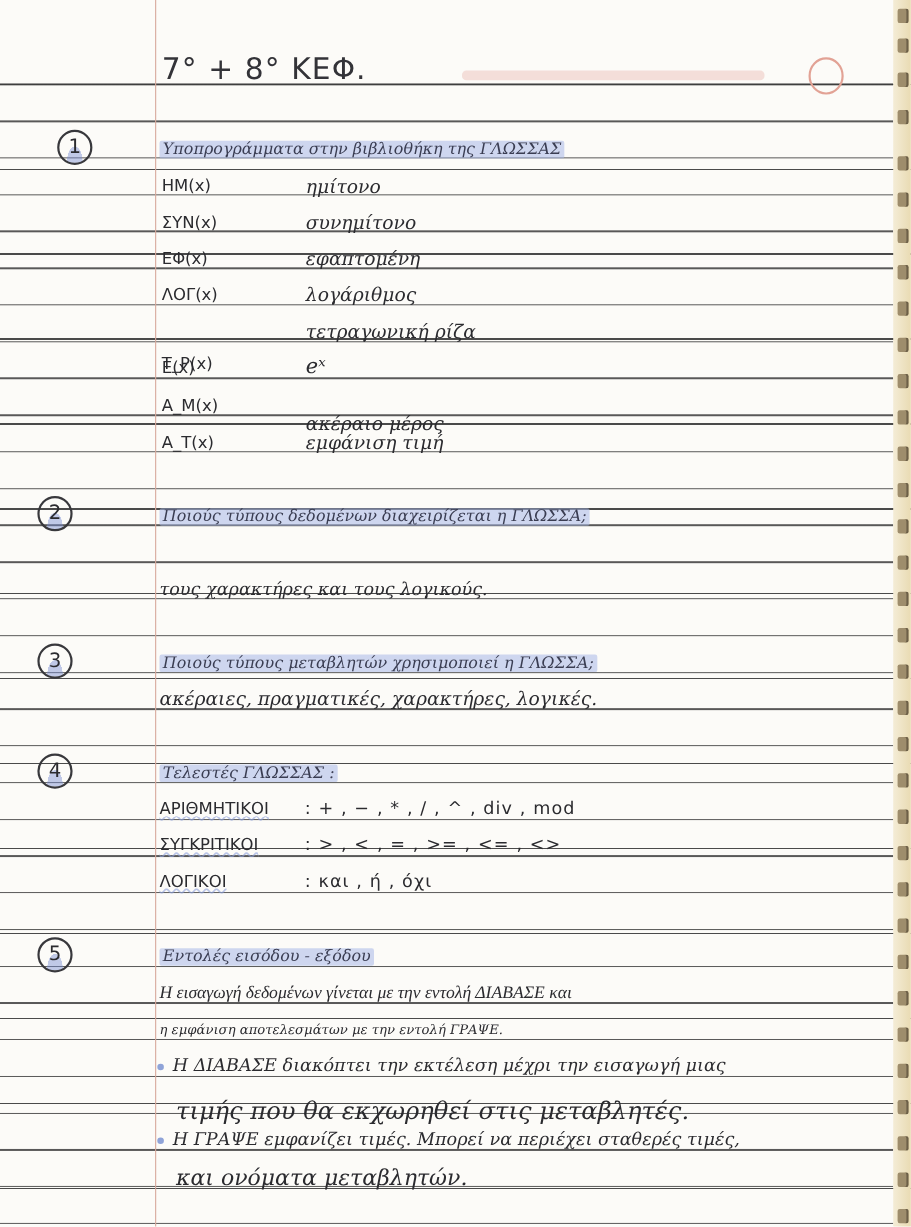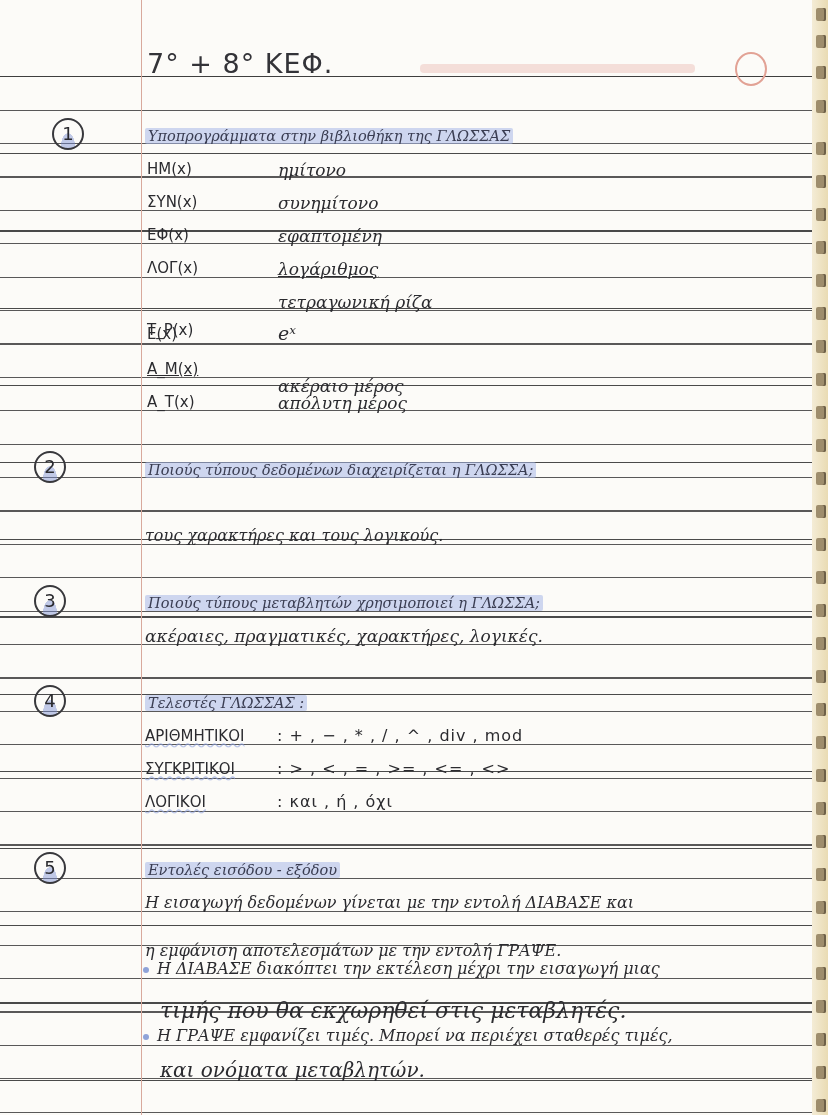--- a/index.html
+++ b/index.html
@@ -151,33 +151,33 @@
   <div class="code-row" style="top:160px;">ΗΜ(x)</div>
   <div class="hand desc-row" style="top:160px;">ημίτονο</div>
 
   <div class="code-row" style="top:193px;">ΣΥΝ(x)</div>
   <div class="hand desc-row" style="top:193px;">συνημίτονο</div>
 
   <div class="code-row" style="top:226px;">ΕΦ(x)</div>
   <div class="hand desc-row" style="top:226px;">εφαπτομένη</div>
 
   <div class="code-row" style="top:259px;">ΛΟΓ(x)</div>
-  <div class="hand desc-row" style="top:259px;text-decoration:underline;">λογάριθμος</div>
+  <div class="hand desc-row" style="top:259px;">λογάριθμος</div>
 
   <div class="code-row" style="top:292px;margin-top:29px;">Τ_Ρ(x)</div>
   <div class="hand desc-row" style="top:292px;">τετραγωνική ρίζα</div>
 
   <div class="code-row" style="top:325px;">Ε(x)</div>
   <div class="hand desc-row" style="top:323px; font-size:19px;">eˣ</div>
 
-  <div class="code-row" style="top:360px;text-decoration:underline;">Α_Μ(x)</div>
+  <div class="code-row" style="top:360px;">Α_Μ(x)</div>
   <div class="hand desc-row" style="top:348px;margin-top:28px;">ακέραιο μέρος</div>
 
   <div class="code-row" style="top:393px;">Α_Τ(x)</div>
-  <div class="hand desc-row" style="top:393px;">απόλυτη μέρος</div>
+  <div class="hand desc-row" style="top:393px;">εμφάνιση τιμή</div>
 
   <div class="circle-num" style="left:34px; top:451px;">2</div>
   <div class="hand" style="left:145px; top:459px;">
     <span class="hl">Ποιούς τύπους δεδομένων διαχειρίζεται η ΓΛΩΣΣΑ;</span>
   </div>
   <div class="hand" style="left:145px; top:526px; font-size:16px;">τους χαρακτήρες και τους λογικούς.</div>
 
   <div class="circle-num" style="left:34px; top:585px;">3</div>
   <div class="hand" style="left:145px; top:592px;">
     <span class="hl">Ποιούς τύπους μεταβλητών χρησιμοποιεί η ΓΛΩΣΣΑ;</span>
@@ -196,22 +196,22 @@
     <span class="op-label uline-wavy">ΣΥΓΚΡΙΤΙΚΟΙ</span><span class="op-vals">:  &gt; ,  &lt; ,  = ,  &gt;= ,  &lt;= ,  &lt;&gt;</span>
   </div>
   <div class="hand" style="left:145px; top:791px;">
     <span class="op-label uline-wavy">ΛΟΓΙΚΟΙ</span><span class="op-vals">:  και ,  ή ,  όχι</span>
   </div>
 
   <div class="circle-num" style="left:34px; top:852px;">5</div>
   <div class="hand" style="left:145px; top:859px;text-align:center;">
     <span class="hl">Εντολές εισόδου - εξόδου</span>
   </div>
-  <div class="hand" style="left:145px; top:893px; font-size:16px;">Η εισαγωγή δεδομένων γίνεται με την εντολή ΔΙΑΒΑΣΕ και</div>
-  <div class="hand" style="left:145px; top:926px; font-size:16px;margin-top:15px;">η εμφάνιση αποτελεσμάτων με την εντολή ΓΡΑΨΕ.</div>
+  <div class="hand" style="left:145px; top:893px; font-size:16px;font-family:Liberation Serif, serif;">Η εισαγωγή δεδομένων γίνεται με την εντολή ΔΙΑΒΑΣΕ και</div>
+  <div class="hand" style="left:145px; top:926px; font-size:12px;">η εμφάνιση αποτελεσμάτων με την εντολή ΓΡΑΨΕ.</div>
 
   <div class="hand" style="left:143px; top:959px; font-size:16px;">
     <span class="bullet"></span><span>Η ΔΙΑΒΑΣΕ διακόπτει την εκτέλεση μέχρι την εισαγωγή μιας</span>
   </div>
   <div class="hand" style="left:160px; top:1001px; font-size:22px;">τιμής που θα εκχωρηθεί στις μεταβλητές.</div>
 
   <div class="hand" style="left:143px; top:1026px; font-size:16px;">
     <span class="bullet"></span><span>Η ΓΡΑΨΕ εμφανίζει τιμές. Μπορεί να περιέχει σταθερές τιμές,</span>
   </div>
   <div class="hand" style="left:160px; top:1060px; font-size:20px;">και ονόματα μεταβλητών.</div>

